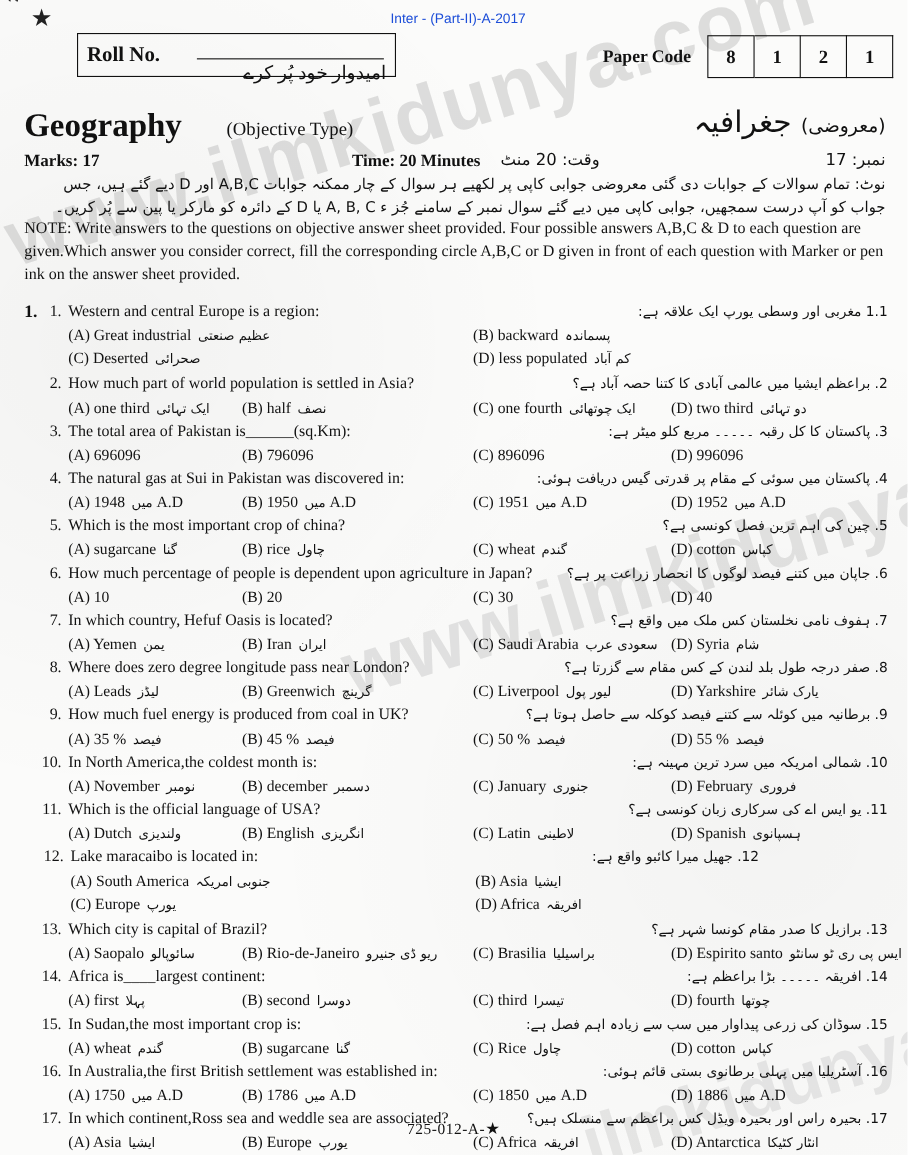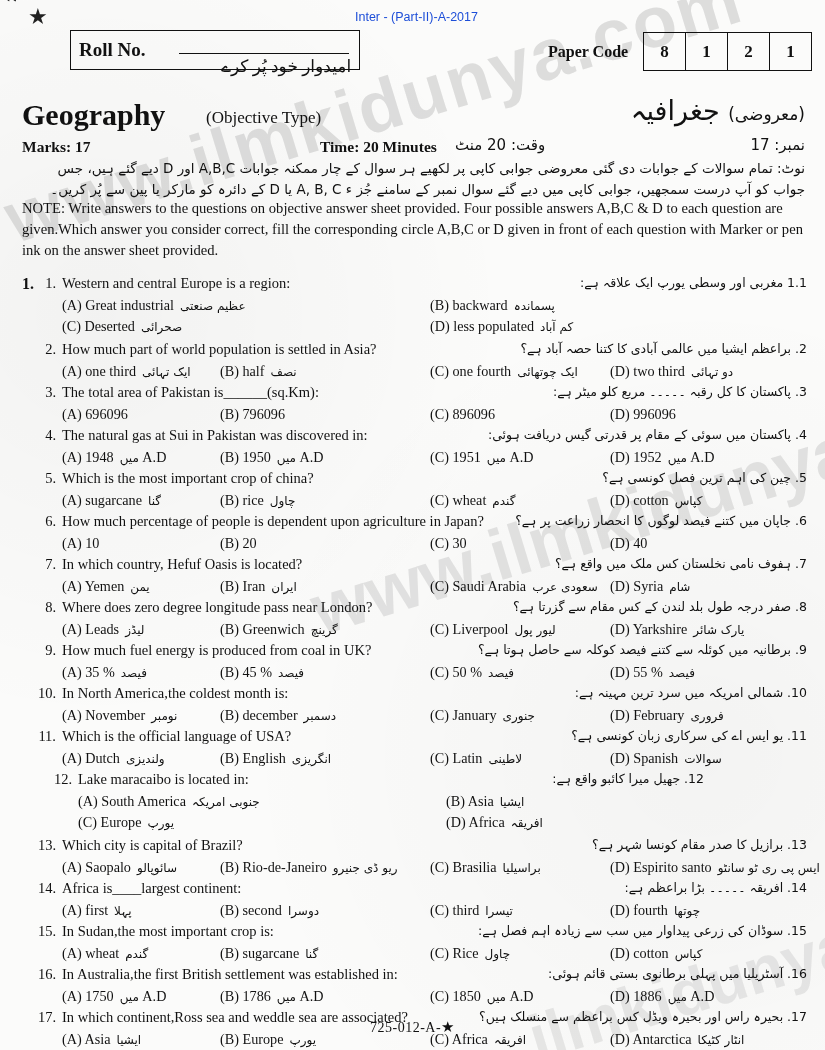--- a/index.html
+++ b/index.html
@@ -457,23 +457,23 @@
       </div>
       <div class="qrow" style="position: absolute; left: 0px; top: 458px; width: 825px; height: 44px;">
         <div class="qline">
           <span class="qnum">11.</span>
           <span class="qtext">Which is the official language of USA?</span>
           <span class="qurdu">11.  یو ایس اے کی سرکاری زبان کونسی ہے؟</span>
         </div>
         <div class="opt" style="left: 62px; top: 22px;"><span class="lbl">(A)</span> <span>Dutch</span><span class="urd">ولندیزی</span></div>
         <div class="opt" style="left: 220px; top: 22px;"><span class="lbl">(B)</span> <span>English</span><span class="urd">انگریزی</span></div>
         <div class="opt" style="left: 430px; top: 22px;"><span class="lbl">(C)</span> <span>Latin</span><span class="urd">لاطینی</span></div>
-        <div class="opt" style="left: 610px; top: 22px;"><span class="lbl">(D)</span> <span>Spanish</span><span class="urd">سوالات</span></div>
-      </div>
-      <div class="qrow" style="position: absolute; left: 16px; top: 501px; width: 706px; height: 66px;">
+        <div class="opt" style="left: 610px; top: 22px;"><span class="lbl">(D)</span> <span>Spanish</span><span class="urd">ہسپانوی</span></div>
+      </div>
+      <div class="qrow" style="position: absolute; left: 2px; top: 501px; width: 706px; height: 66px;">
         <div class="qline">
           <span class="qnum">12.</span>
           <span class="qtext">Lake maracaibo is located in:</span>
           <span class="qurdu">12.  جھیل میرا کائبو واقع ہے:</span>
         </div>
         <div class="opt" style="left: 62px; top: 22px;"><span class="lbl">(A)</span> <span>South America</span><span class="urd">جنوبی امریکہ</span></div>
         <div class="opt" style="left: 430px; top: 22px;"><span class="lbl">(B)</span> <span>Asia</span><span class="urd">ایشیا</span></div>
         <div class="opt" style="left: 62px; top: 43px;"><span class="lbl">(C)</span> <span>Europe</span><span class="urd">یورپ</span></div>
         <div class="opt" style="left: 430px; top: 43px;"><span class="lbl">(D)</span> <span>Africa</span><span class="urd">افریقہ</span></div>
       </div>

